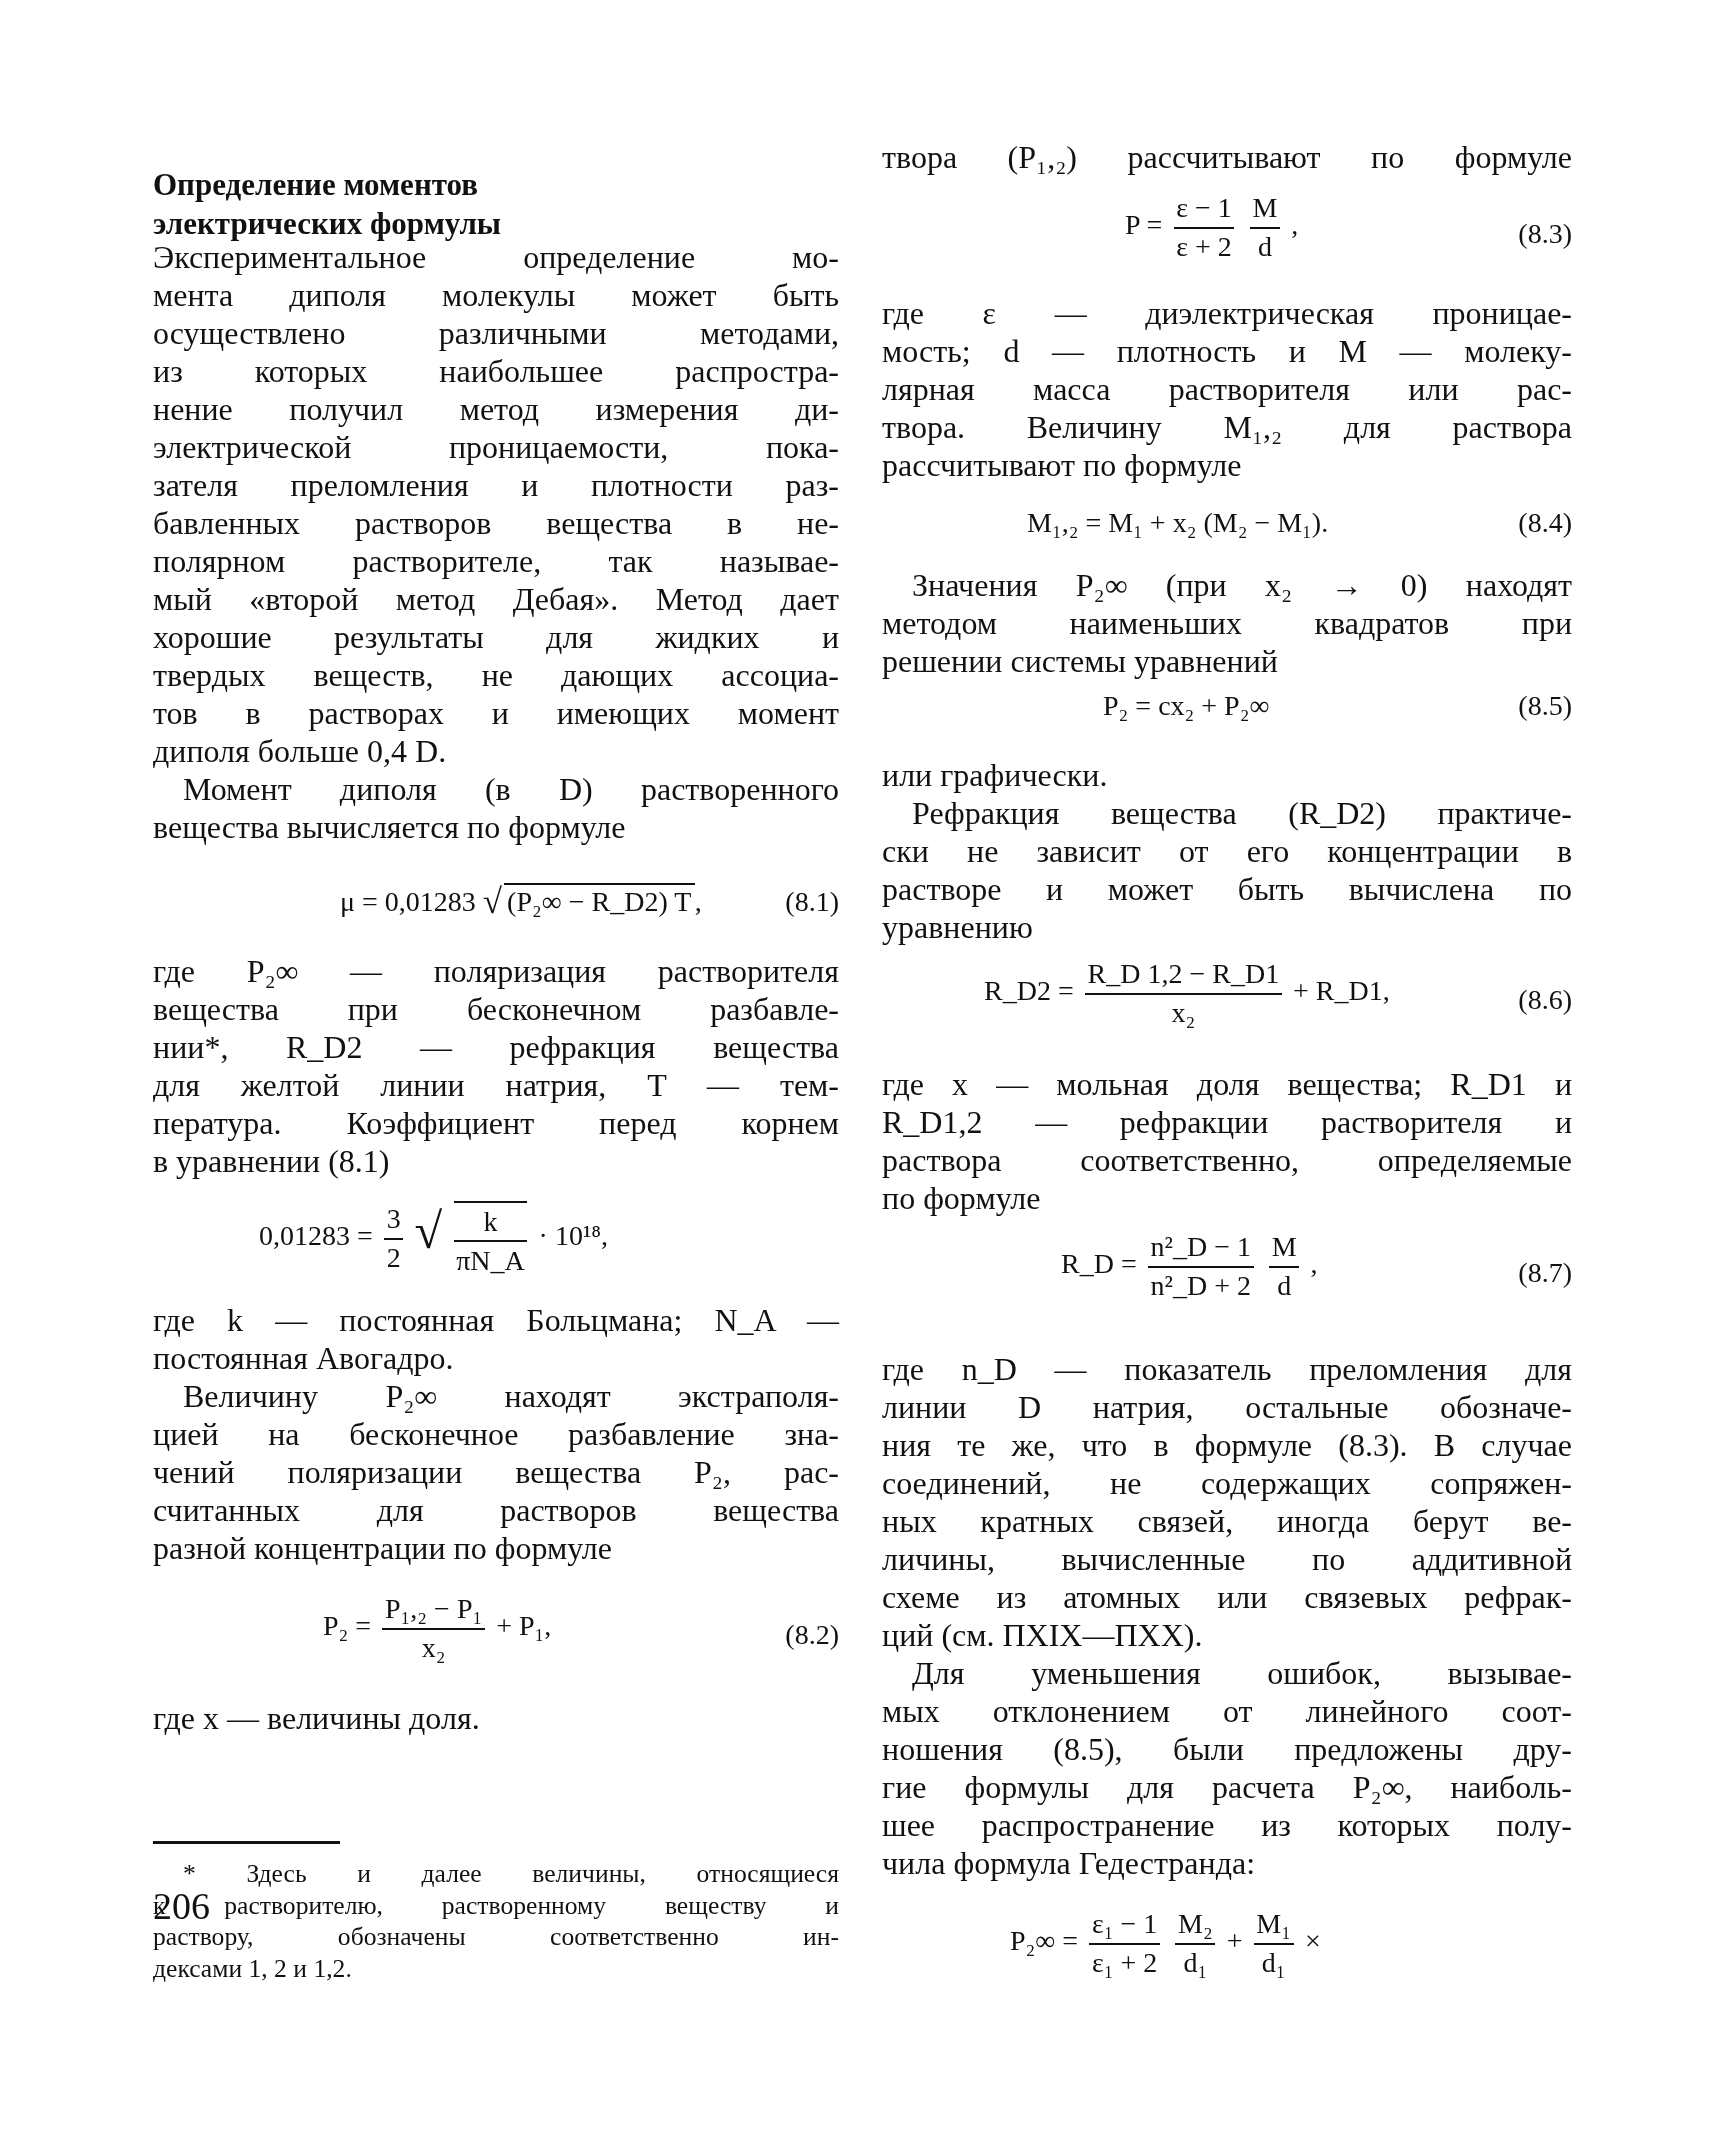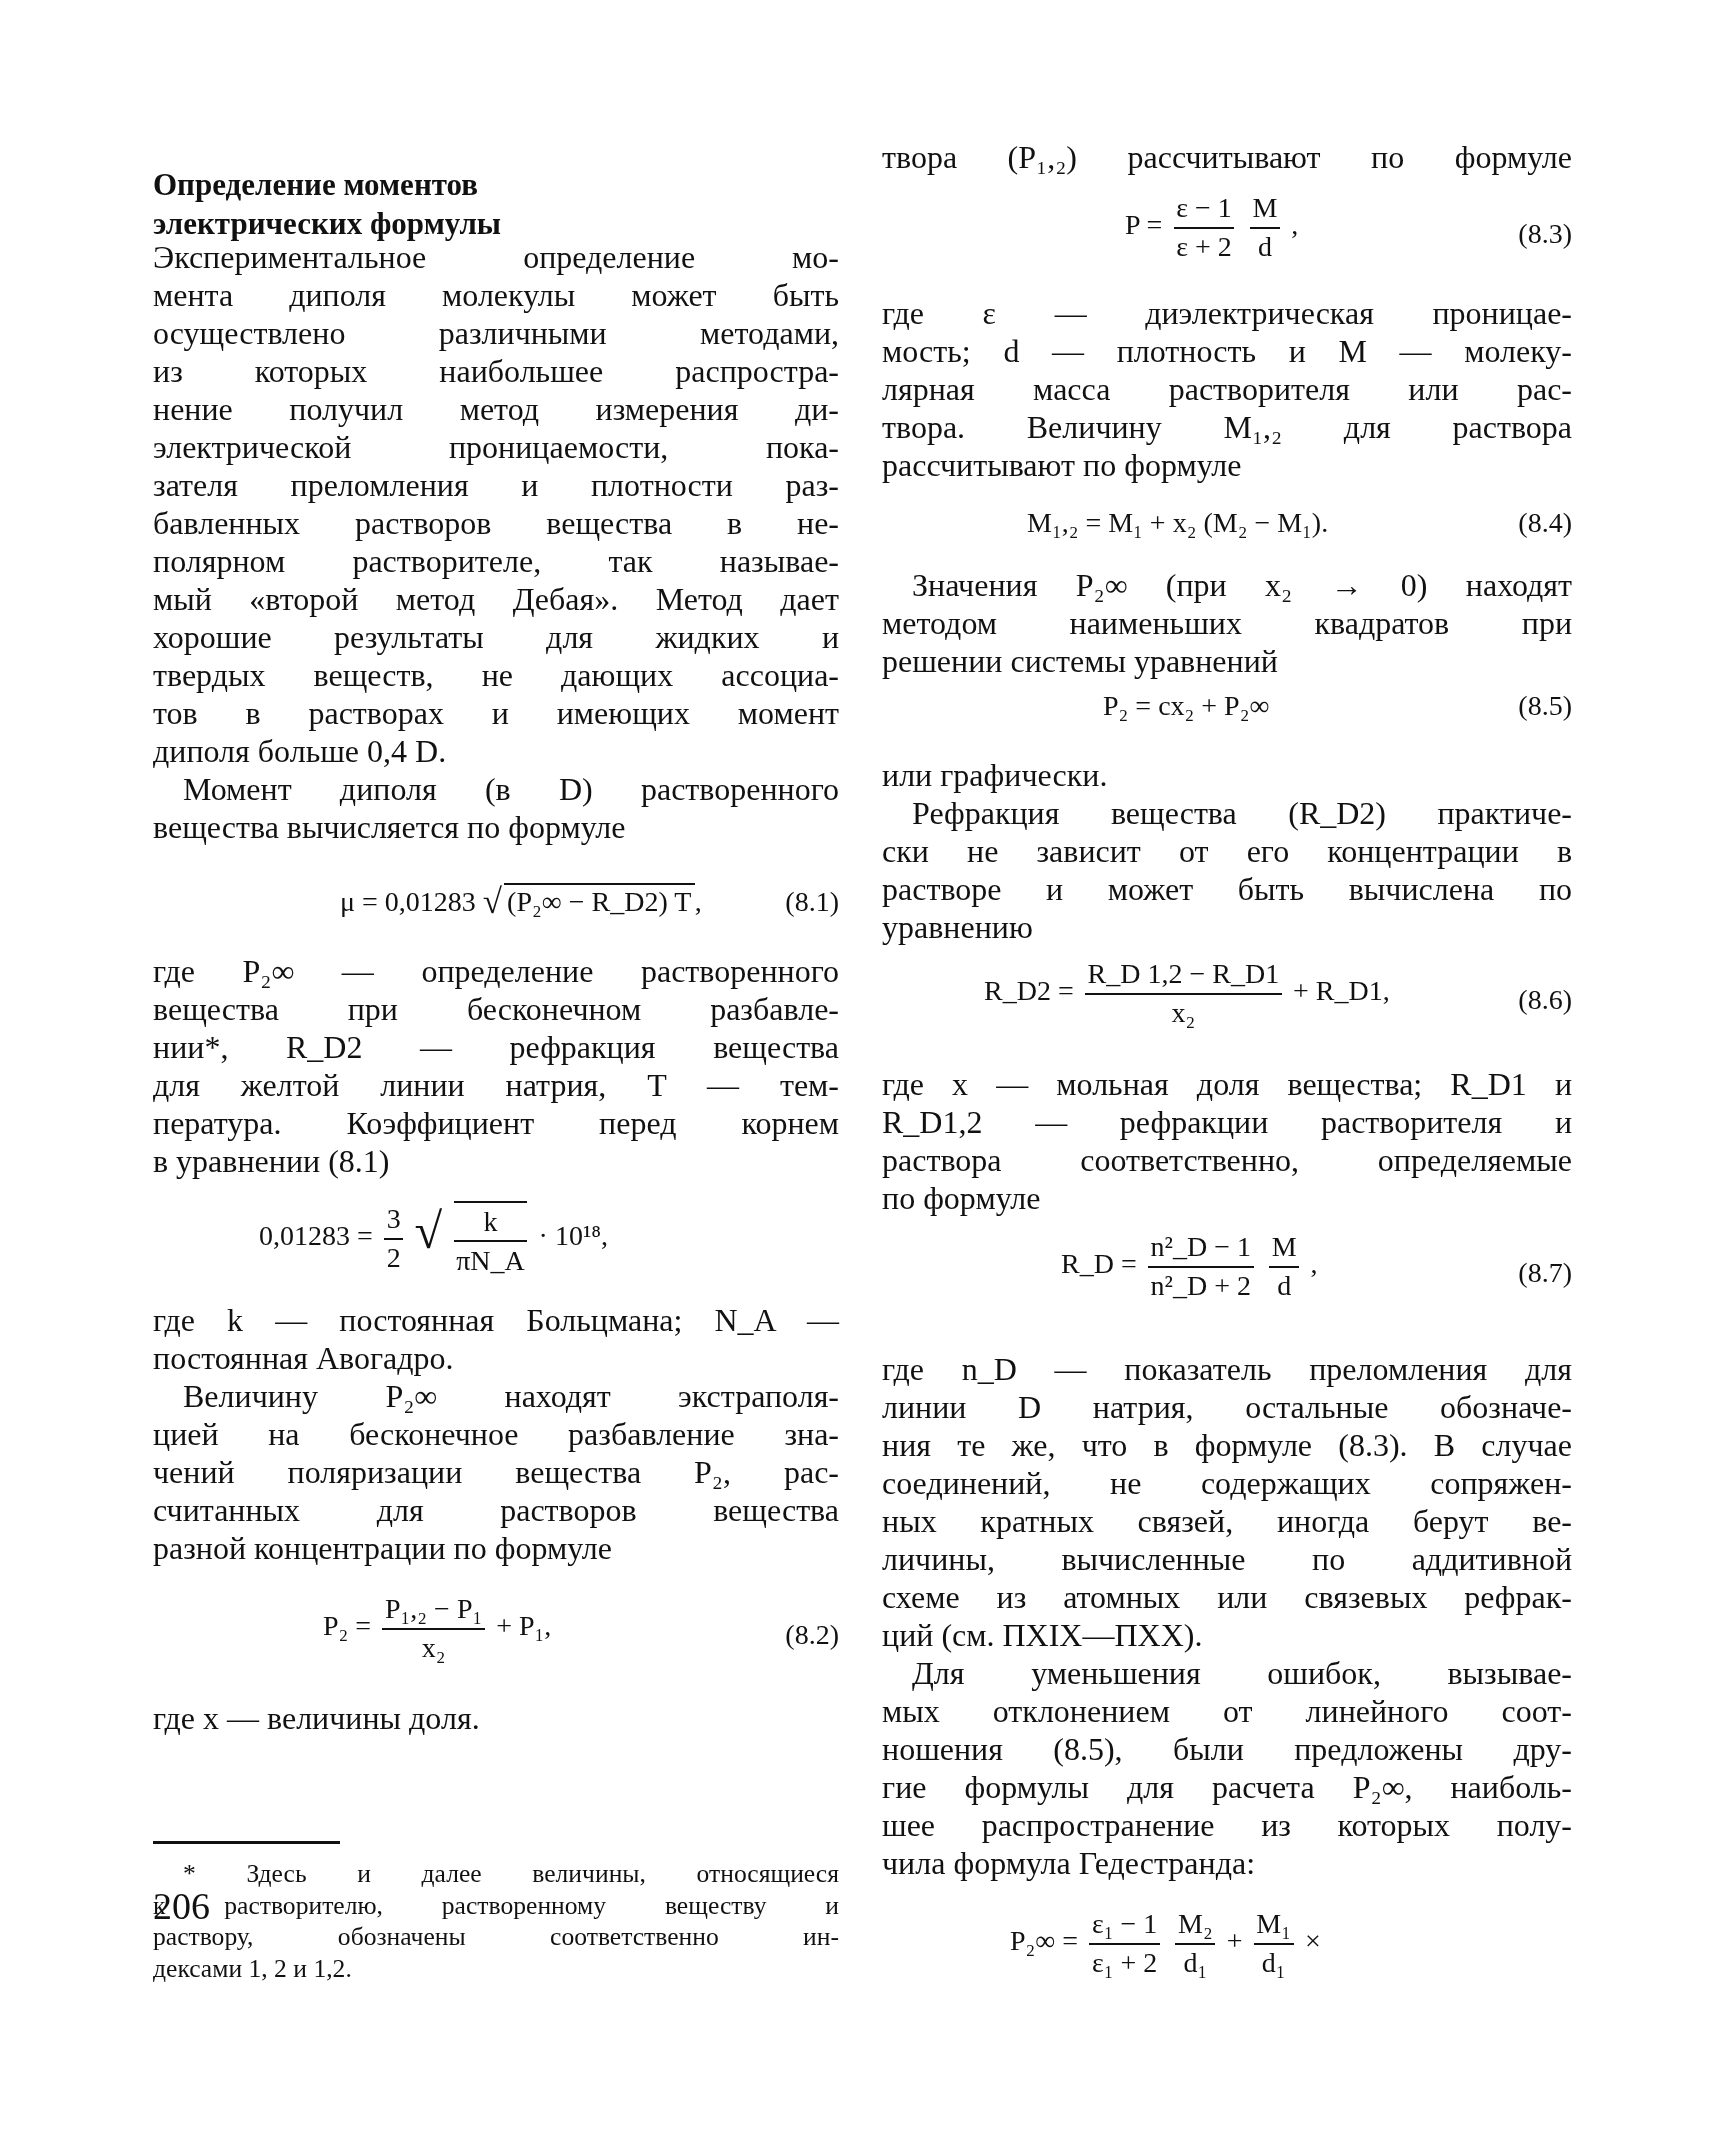--- a/index.html
+++ b/index.html
@@ -77,21 +77,21 @@
 
   <div class="formula" style="top:882px; height:51px;">
     <span class="eq" style="left:187px; top:0;">
       <span>μ = 0,01283</span>
       <span class="sqrt-sign">√</span><span class="sqrt">(P₂∞ − R_D2) T</span><span>,</span>
     </span>
     <span class="num" style="top:4.3px;">(8.1)</span>
   </div>
 
   <div class="para" style="top:952px;">
-    <span class="line">где P₂∞ — определение растворенного</span>
+    <span class="line">где P₂∞ — поляризация растворителя</span>
     <span class="line">вещества при бесконечном разбавле-</span>
     <span class="line">нии*, R_D2 — рефракция вещества</span>
     <span class="line">для желтой линии натрия, T — тем-</span>
     <span class="line">пература. Коэффициент перед корнем</span>
     <span class="line last">в уравнении (8.1)</span>
   </div>
 
   <div class="formula" style="top:1201px; height:85px;">
     <span class="eq" style="left:106px; top:0;">
       <span>0,01283 =</span>

